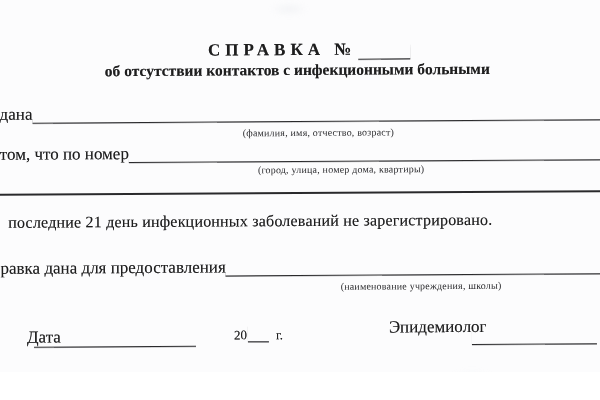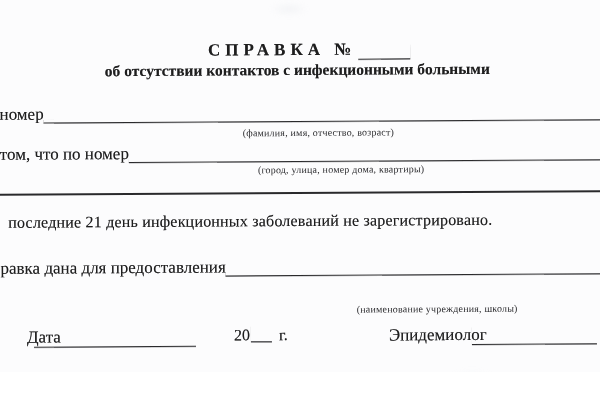--- a/index.html
+++ b/index.html
@@ -84,21 +84,21 @@
   .row-purpose   { top: 256px; height: 20px; }
   .caption {
     position: absolute;
     font-size: 10px;
     letter-spacing: 0.2px;
     color: #2b2b2e;
     white-space: nowrap;
   }
   .caption-recipient { top: 127px; left: 243px; }
   .caption-address   { top: 164px; left: 258px; }
-  .caption-purpose   { top: 281px; left: 356px; margin-top: 23px; }
+  .caption-purpose   { top: 281px; left: 340px; }
   .full-rule {
     position: absolute;
     top: 189px;
     left: -4px;
     right: -6px;
     height: 3px;
     border-bottom: 2px solid #2a2a2c;
   }
   .statement {
     position: absolute;
@@ -108,35 +108,35 @@
     letter-spacing: 0.2px;
     white-space: nowrap;
   }
   .footer-label {
     position: absolute;
     font-size: 17px;
     white-space: nowrap;
     padding-left: 28px;
   }
   .date-label { top: 326px; left: -2px; }
-  .signer-label { top: 326px; left: 360px; }
+  .signer-label { top: 318px; left: 360px; }
   .date-line {
     position: absolute;
     top: 328px;
     left: 33px;
     width: 162px;
     height: 17px;
   }
   .year-group {
     position: absolute;
     top: 326px;
     left: 233px;
     display: flex;
-    align-items: flex-start;
-    font-size: 16px;
+    align-items: center;
+    font-size: 13px;
   }
   .year-line {
     display: inline-block;
     width: 21px;
     height: 15px;
     margin: 0 0 1px 1px;
   }
   .year-suffix { margin-left: 7px; }
   .signer-line {
     position: absolute;
@@ -169,21 +169,21 @@
 <div id="screen">
   <div id="paper-content">
 
     <div class="title-row">
       <span class="title-text ink">СПРАВКА №</span>
         <span class="blank-line title-number-line"></span>
     </div>
     <div class="subtitle ink">об отсутствии контактов с инфекционными больными</div>
 
     <div class="fill-row row-recipient">
-      <span class="label ink">номер</span>
+      <span class="label ink">дана</span>
       <span class="fill blank-line"></span>
     </div>
     <div class="caption caption-recipient">(фамилия, имя, отчество, возраст)</div>
 
     <div class="fill-row row-address">
       <span class="label ink">том, что по номер</span>
       <span class="fill blank-line"></span>
     </div>
     <div class="caption caption-address">(город, улица, номер дома, квартиры)</div>
 

